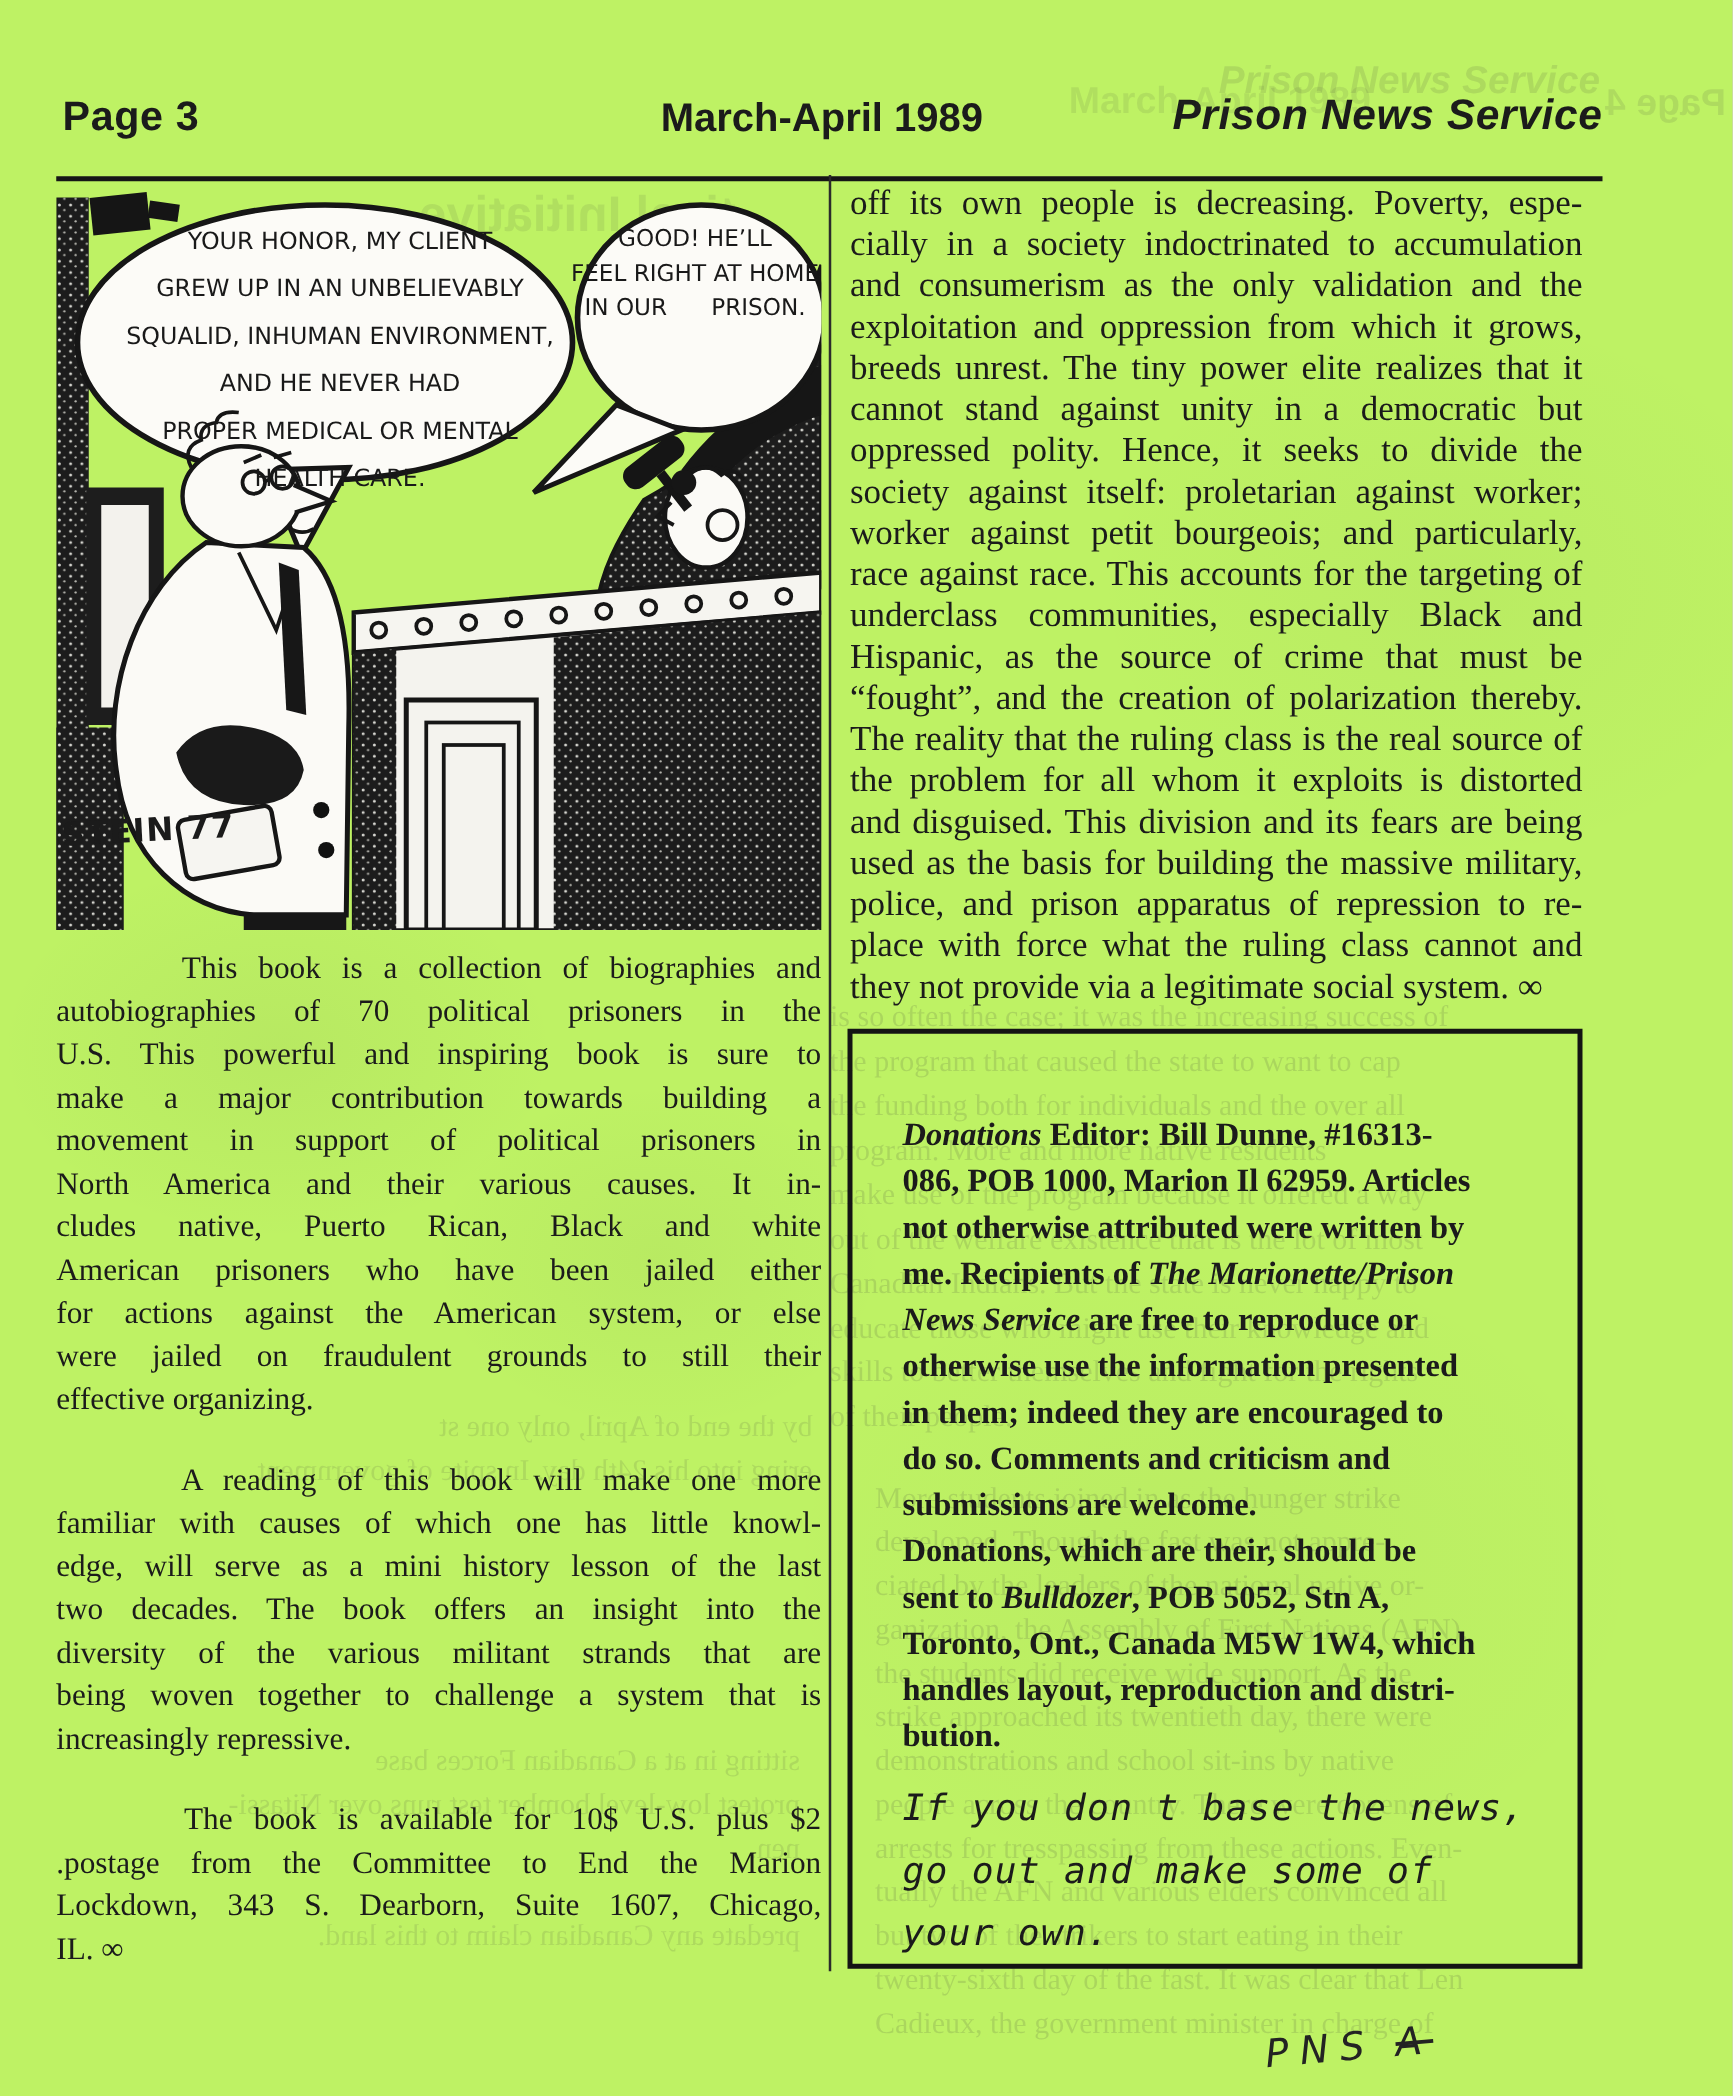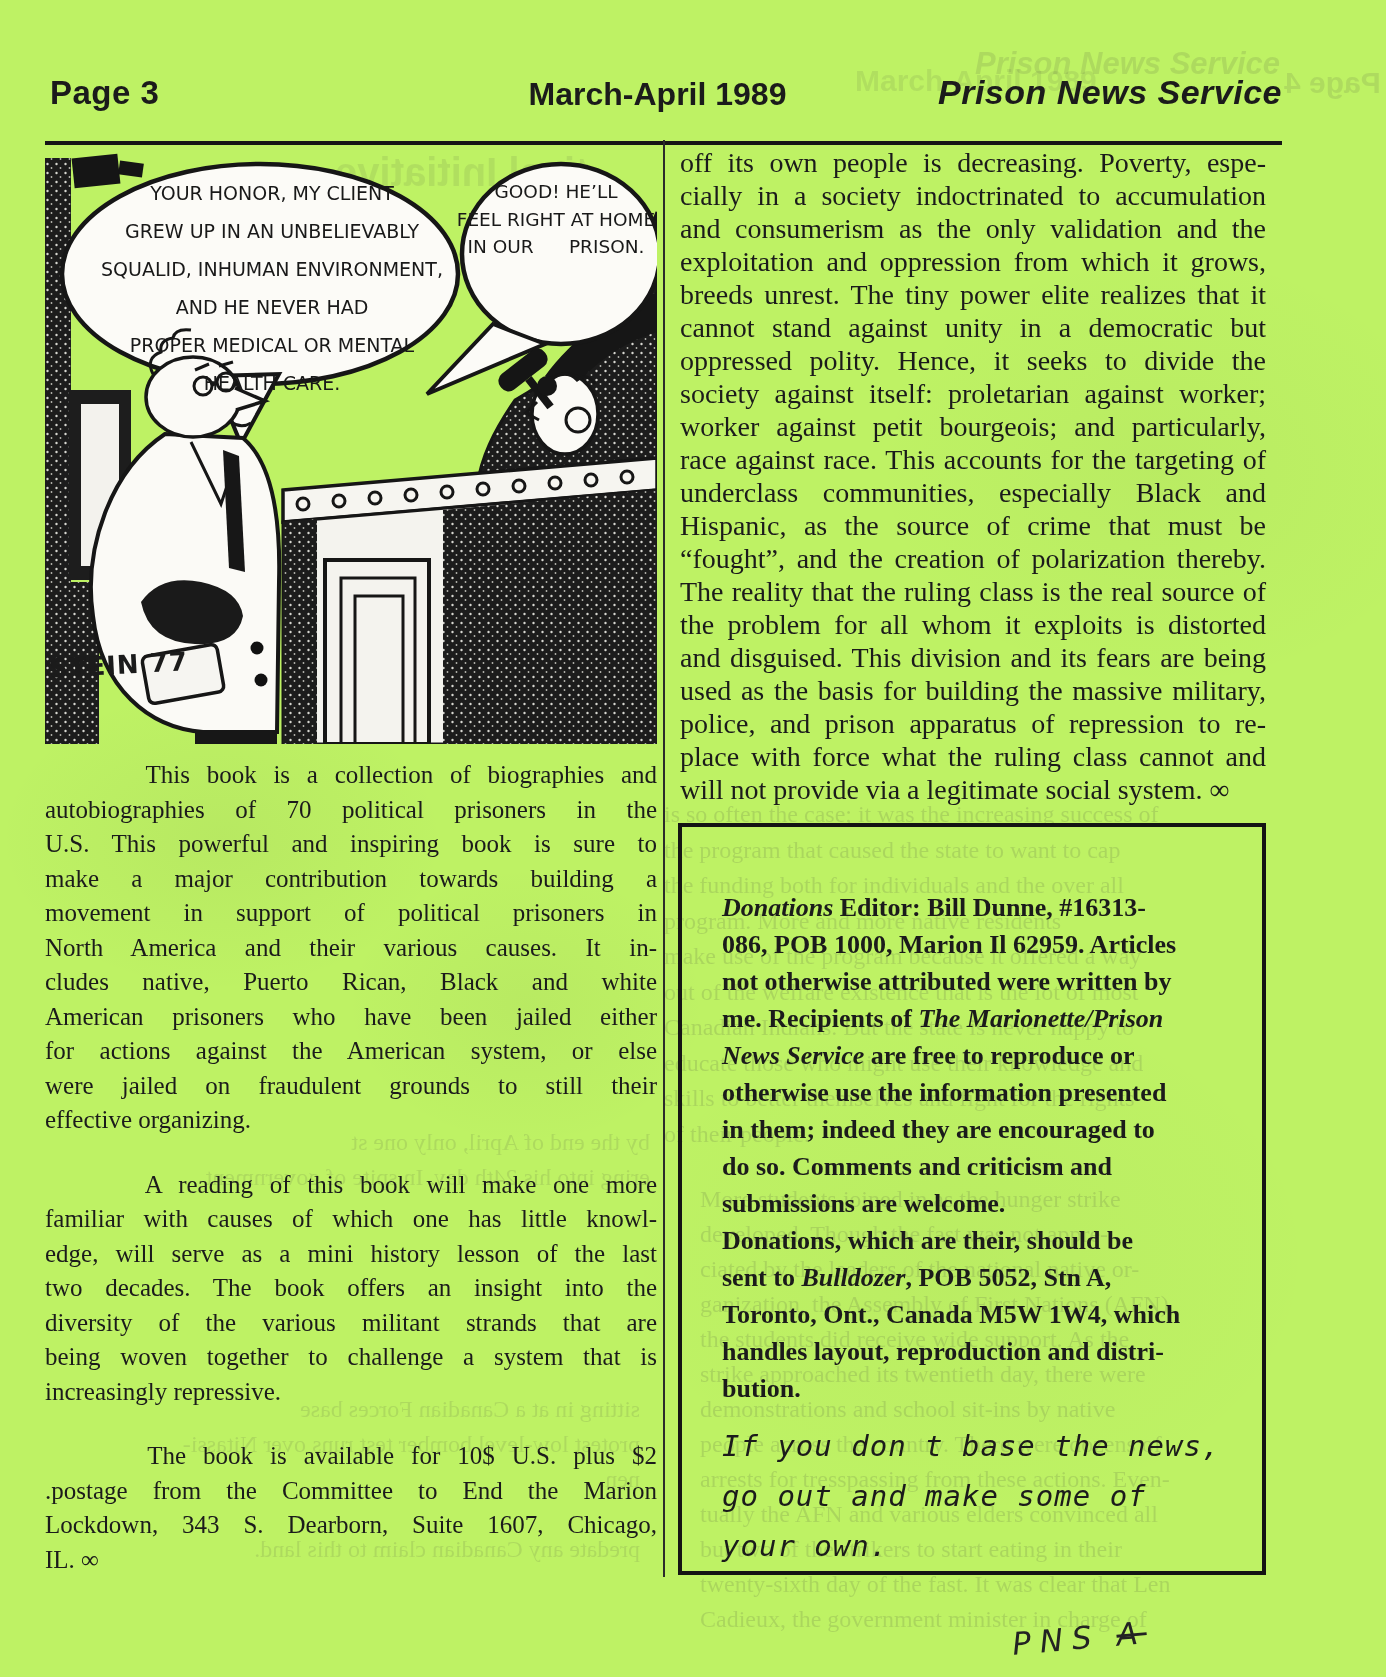--- a/index.html
+++ b/index.html
@@ -242,21 +242,21 @@
 race against race. This accounts for the targeting of
 underclass communities, especially Black and
 Hispanic, as the source of crime that must be
 “fought”, and the creation of polarization thereby.
 The reality that the ruling class is the real source of
 the problem for all whom it exploits is distorted
 and disguised. This division and its fears are being
 used as the basis for building the massive military,
 police, and prison apparatus of repression to re-
 place with force what the ruling class cannot and</div>
-    <div class="jlast">will not provide via a legitimate social system. ∞</div>
+    <div class="jlast">they not provide via a legitimate social system. ∞</div>
   </div>
 
   <div class="mbox">
     <div class="mbox-text"><span class="it">Donations</span><span> Editor: Bill Dunne, #16313-
 086, POB 1000, Marion Il 62959. Articles
 not otherwise attributed were written by
 me. Recipients of </span><span class="it">The Marionette/Prison
 News Service</span><span> are free to reproduce or
 otherwise use the information presented
 in them; indeed they are encouraged to

